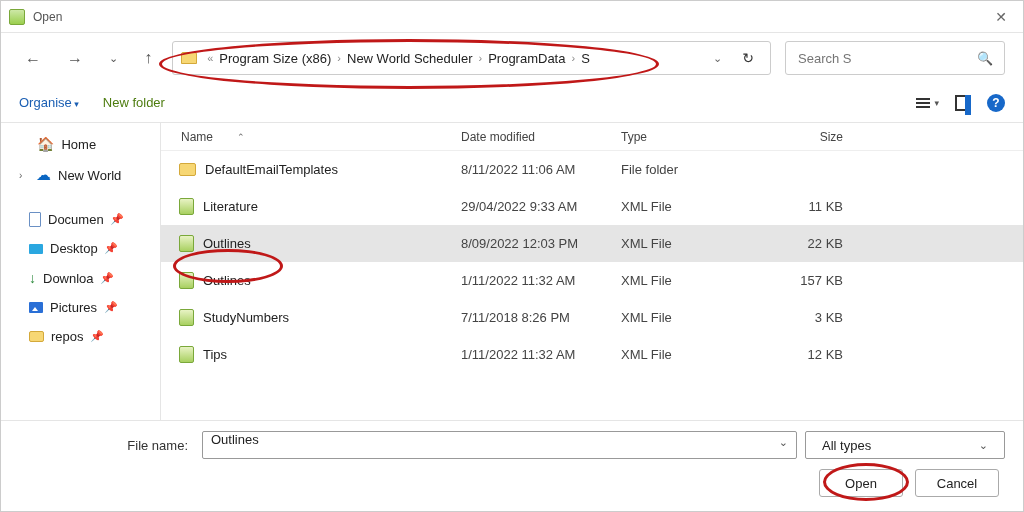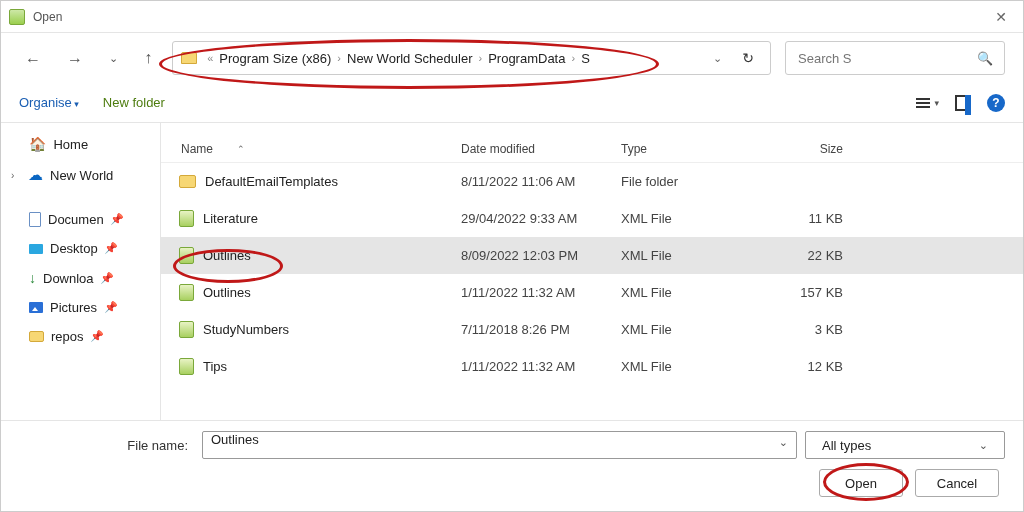--- a/index.html
+++ b/index.html
@@ -36,36 +36,36 @@
   .view-hamb span { display:block; width:14px; height:2px; background:#333;}
   .view-drop { font-size:9px; color:#555; margin-left:4px;}
   .preview-ico { width:16px; height:16px; border:2px solid #333; position:relative; cursor:pointer;}
   .preview-ico::after { content:""; position:absolute; right:-2px; top:-2px; width:6px; height:20px; background:#1768c9;}
   .help-ico { width:18px; height:18px; border-radius:50%; background:#1768c9; color:#fff; font-size:12px; font-weight:bold; display:flex; align-items:center; justify-content:center; cursor:pointer;}
   
   .body { flex:1; display:flex; min-height:0;}
   
   .tree { width:160px; border-right:1px solid #e5e5e5; padding-top:6px; font-size:13px; overflow:hidden;}
   .tree-item { display:flex; align-items:center; gap:7px; padding:7px 10px 7px 28px; cursor:pointer; white-space:nowrap;}
-  .tree-item.top { padding-left:28px;}
+  .tree-item.top { padding-left:36px;}
   .tree-item .exp { position:relative; margin-left:-18px; width:10px; font-size:10px; color:#666;}
   .pin { color:#888; font-size:11px;}
   .tree-gap { height:14px; }
   .i-home { font-size:14px;}
   .i-home::before { content:"🏠"; }
   .i-cloud::before { content:"☁"; color:#0a66c2; font-size:15px;}
   .i-doc { width:12px; height:15px; background:#fff; border:1px solid #6a90c4; border-radius:1px; display:inline-block;}
   .i-desk { width:14px; height:10px; background:#2aa7e0; display:inline-block; border-radius:1px;}
   .i-down { color:#2e8b3e; font-size:14px;}
   .i-down::before { content:"\2193"; font-weight:bold;}
   .i-pic { width:14px; height:11px; background:#2a6fd6; display:inline-block; border-radius:1px; position:relative;}
   .i-pic::after{content:""; position:absolute; left:3px; bottom:2px; width:0;height:0;border-left:3px solid transparent;border-right:3px solid transparent;border-bottom:4px solid #fff;}
   .i-folder { width:15px; height:11px; background:#f7d774; border:1px solid #d4a93a; border-radius:2px; display:inline-block;}
   
-  .list { flex:1; overflow:auto; position:relative;margin-top:12px;}
+  .list { flex:1; overflow:auto; position:relative;}
   .list-header { display:flex; height:28px; align-items:center; border-bottom:1px solid #eee; color:#444; font-size:12px; position:sticky; top:0; background:#fff;}
   .col-name { width:300px; padding-left:20px; display:flex; align-items:center; cursor:pointer;}
   .sort-arrow { font-size:9px; color:#666; margin-left:24px;}
   .col-date { width:160px; cursor:pointer;}
   .col-type { width:140px; cursor:pointer;}
   .col-size { width:110px; text-align:right; padding-right:28px; cursor:pointer;}
   .row { display:flex; align-items:center; height:37px; cursor:pointer;}
   .row.sel { background:#e5e5e5;}
   .c-name { width:300px; padding-left:18px; display:flex; align-items:center; gap:9px;}
   .c-date { width:160px; color:#444;}

